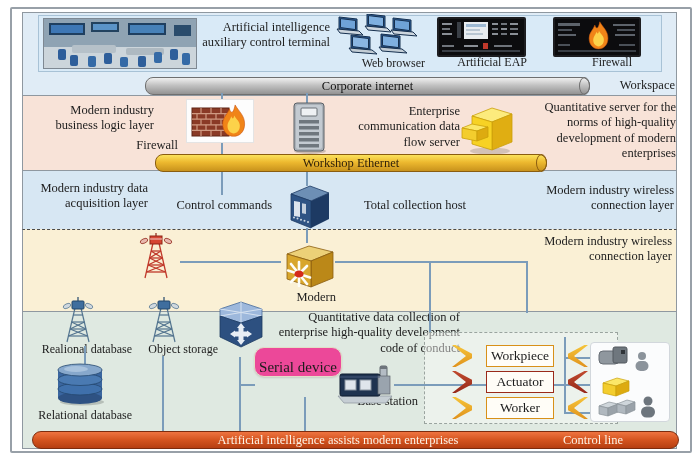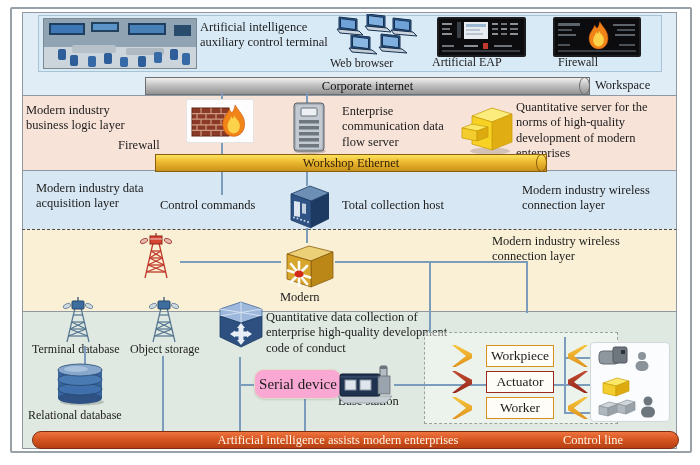--- a/index.html
+++ b/index.html
@@ -5,24 +5,24 @@
   html,body{margin:0;padding:0;background:#fff;}
   .stage{position:relative;width:700px;height:465px;background:#fff;overflow:hidden;
          font-family:"Liberation Serif","DejaVu Serif",serif;color:#1c1c1c;}
   .frame{position:absolute;left:10px;top:7px;width:678px;height:442px;border:2px solid #98a0a8;border-radius:2px;background:#fff;}
   .band{position:absolute;left:22px;width:655px;border-left:1px solid #8f98a0;border-right:1px solid #8f98a0;box-sizing:border-box;}
   .b1{top:12px;height:83px;background:#e0ecf6;border-top:1px solid #8f98a0;}
   .b2{top:95px;height:75px;background:#f8e3d8;border-top:1px solid #8f98a0;}
   .b3{top:170px;height:59px;background:#d7e7f3;border-top:1px solid #8f98a0;}
   .b4{top:229px;height:82px;background:#faf0d5;border-top:1.5px dashed #4a4a4a;}
   .b5{top:311px;height:138px;background:#dfe9e1;border-top:1px solid #8f98a0;border-bottom:1px solid #8f98a0;}
-  .lbl{position:absolute;text-align:left;font-size:12.5px;line-height:1.22;}
+  .lbl{position:absolute;text-align:right;font-size:12.5px;line-height:1.22;}
   .lbl.small{font-size:12px;}
   .panel{position:absolute;left:38px;top:15px;width:622px;height:55px;background:#d9eaf7;border:1px solid #a8c2d6;}
-  .pipe{position:absolute;height:16px;border:1px solid #6f6f6f;border-radius:0;display:flex;align-items:center;justify-content:center;font-size:12.5px;}
+  .pipe{position:absolute;height:16px;border:1px solid #6f6f6f;border-radius:8px;display:flex;align-items:center;justify-content:center;font-size:12.5px;}
   .pipe .cap{position:absolute;right:-1px;top:-1px;width:9px;height:100%;border:1px solid #6f6f6f;border-radius:50%;background:transparent;}
   .pipe.gray{background:linear-gradient(180deg,#f0f0f0,#c2c2c2 45%,#939393);color:#111;}
   .pipe.gold{background:linear-gradient(180deg,#fbe25c,#edb92f 45%,#c8921c);border-color:#8a5d10;color:#33230a;}
   .pipe.gold .cap{border-color:#8a5d10;}
   .footerbar{position:absolute;left:32px;top:431px;width:645px;height:16px;background:linear-gradient(180deg,#ef7440,#d4541f 50%,#b63f12);border:1px solid #7d2c0e;border-radius:9px;}
   .footerbar span{position:absolute;top:1px;color:#fdf3e6;font-size:12.5px;text-align:center;}
   .ln{position:absolute;background:#7b9cba;z-index:1;}
   .lv{width:1.5px;} .lh{height:1.5px;}
   .screen{position:absolute;background:#0c0c0e;border:2px solid #1d1d20;border-radius:2px;}
   .tr-box{position:absolute;left:458px;top:313px;width:214px;height:24px;background:#edf0f3;border:1px solid #c9ced5;
@@ -30,22 +30,22 @@
   .dashed-box{position:absolute;left:424px;top:332px;width:192px;height:90px;border:1.2px dashed #9aa49f;background:rgba(252,253,250,0.45);}
   .icons-box{position:absolute;left:590px;top:342px;width:78px;height:78px;background:#fbfcfd;border:1px solid #d2d7dc;border-radius:4px;z-index:2;}
   .ribbon{position:absolute;left:452px;width:136px;height:22px;display:flex;z-index:2;}
   .rib-tail{width:20px;}
   .rib-tail.l{clip-path:polygon(0 0,18% 0,100% 40%,100% 60%,18% 100%,0 100%,70% 50%);}
   .rib-tail.r{clip-path:polygon(0 0,18% 0,100% 40%,100% 60%,18% 100%,0 100%,70% 50%);transform:scaleX(-1);}
   .rib-gold{background:linear-gradient(180deg,#f6c53a,#e0921c);}
   .rib-red{background:linear-gradient(180deg,#c04a2e,#96281a);}
   .rib-mid{flex:1;display:flex;align-items:center;justify-content:center;font-size:13.5px;background:#fffdf7;margin:0 14px;}
   .rib-mid.gold{border:1.6px solid #d89018;} .rib-mid.red{border:1.6px solid #9a2a1a;}
-  .serialbox{position:absolute;left:254px;top:369px;width:86px;height:28px;background:#f9a8d4;border:1px solid #e3dcc6;border-radius:10px;
-             display:flex;align-items:center;justify-content:center;font-size:15px;z-index:2;box-shadow:0 1px 2px rgba(0,0,0,.12);}
+  .serialbox{position:absolute;left:254px;top:347px;width:86px;height:28px;background:#ec4899;border:1px solid #e3dcc6;border-radius:10px;
+             display:flex;align-items:flex-end;justify-content:center;font-size:15px;z-index:2;box-shadow:0 1px 2px rgba(0,0,0,.12);}
   .icon{position:absolute;z-index:2;}
   svg{display:block;}
 </style>
 </head>
 <body>
 
 <div class="stage">
   <div class="frame"></div>
 
   <div class="band b1"></div>
@@ -252,21 +252,21 @@
       <polygon points="17,31 28,27 28,37 17,41" fill="#ddab10" stroke="#caa00a" stroke-width="0.8"></polygon>
     </svg>
   </div>
   <div class="lbl" style="left:516px;top:100px;width:160px">Quantitative server for the norms of high-quality development of modern enterprises</div>
 
   <div class="pipe gold" style="left:155px;top:154px;width:390px;z-index:3">
     <span style="font-weight:normal">Workshop Ethernet</span>
     <span class="cap"></span>
   </div>
 
-  <div class="lbl" style="left:36px;top:181px;width:140px">Modern industry data acquisition layer</div>
+  <div class="lbl" style="left:8px;top:181px;width:140px">Modern industry data acquisition layer</div>
   <div class="lbl" style="left:160px;top:198px;width:112px">Control commands</div>
 
   <div class="icon" style="left:283px;top:184px">
     <svg width="50" height="46" viewBox="0 0 50 46">
       <polygon points="8,10 27,2 46,9 28,17" fill="#6d8fb5" stroke="#1d3a63" stroke-width="0.8"></polygon>
       <polygon points="28,17 46,9 46,35 28,44" fill="#1d3a63"></polygon>
       <polygon points="8,10 28,17 28,44 8,36" fill="#2e5384" stroke="#1d3a63" stroke-width="0.8"></polygon>
       <rect x="11" y="15" width="6" height="15" fill="#dde5ee" transform="skewY(10)"></rect>
       <rect x="19" y="16" width="4" height="10" fill="#c3cfdd" transform="skewY(10)"></rect>
       <circle cx="11" cy="33.5" r="1" fill="#cdd8e4"></circle>
@@ -333,21 +333,21 @@
           <line x1="31.5" y1="39" x2="14" y2="32"></line>
         <line x1="14" y1="32" x2="28.5" y2="25"></line>
           <line x1="30" y1="32" x2="15.5" y2="25"></line>
       </g>
       <rect x="16" y="4" width="12" height="8" rx="1" fill="#3f6e9e" stroke="#23476b"></rect>
       <line x1="22" y1="0" x2="22" y2="4" stroke="#23476b" stroke-width="1.2"></line>
       <ellipse cx="11" cy="9" rx="4" ry="2.2" fill="#cfd8df" stroke="#53748f" stroke-width="0.7" transform="rotate(-25 11 9)"></ellipse>
       <ellipse cx="33" cy="9" rx="4" ry="2.2" fill="#cfd8df" stroke="#53748f" stroke-width="0.7" transform="rotate(25 33 9)"></ellipse>
     </svg>
   </div>
-  <div class="lbl small" style="left:32px;top:342px;width:100px">Terminal database</div>
+  <div class="lbl small" style="left:32px;top:342px;width:100px">Realional database</div>
 
   <div class="icon" style="left:142px;top:297px">
     <svg width="44" height="46" viewBox="0 0 44 46">
       <g stroke="#53748f" stroke-width="1.2" fill="none">
         <line x1="11" y1="45" x2="19" y2="11"></line>
           <line x1="33" y1="45" x2="25" y2="11"></line>
         <line x1="12.5" y1="39" x2="31.5" y2="39"></line>
           <line x1="14" y1="32" x2="30" y2="32"></line>
         <line x1="15.5" y1="25" x2="28.5" y2="25"></line>
           <line x1="17" y1="18" x2="27" y2="18"></line>

